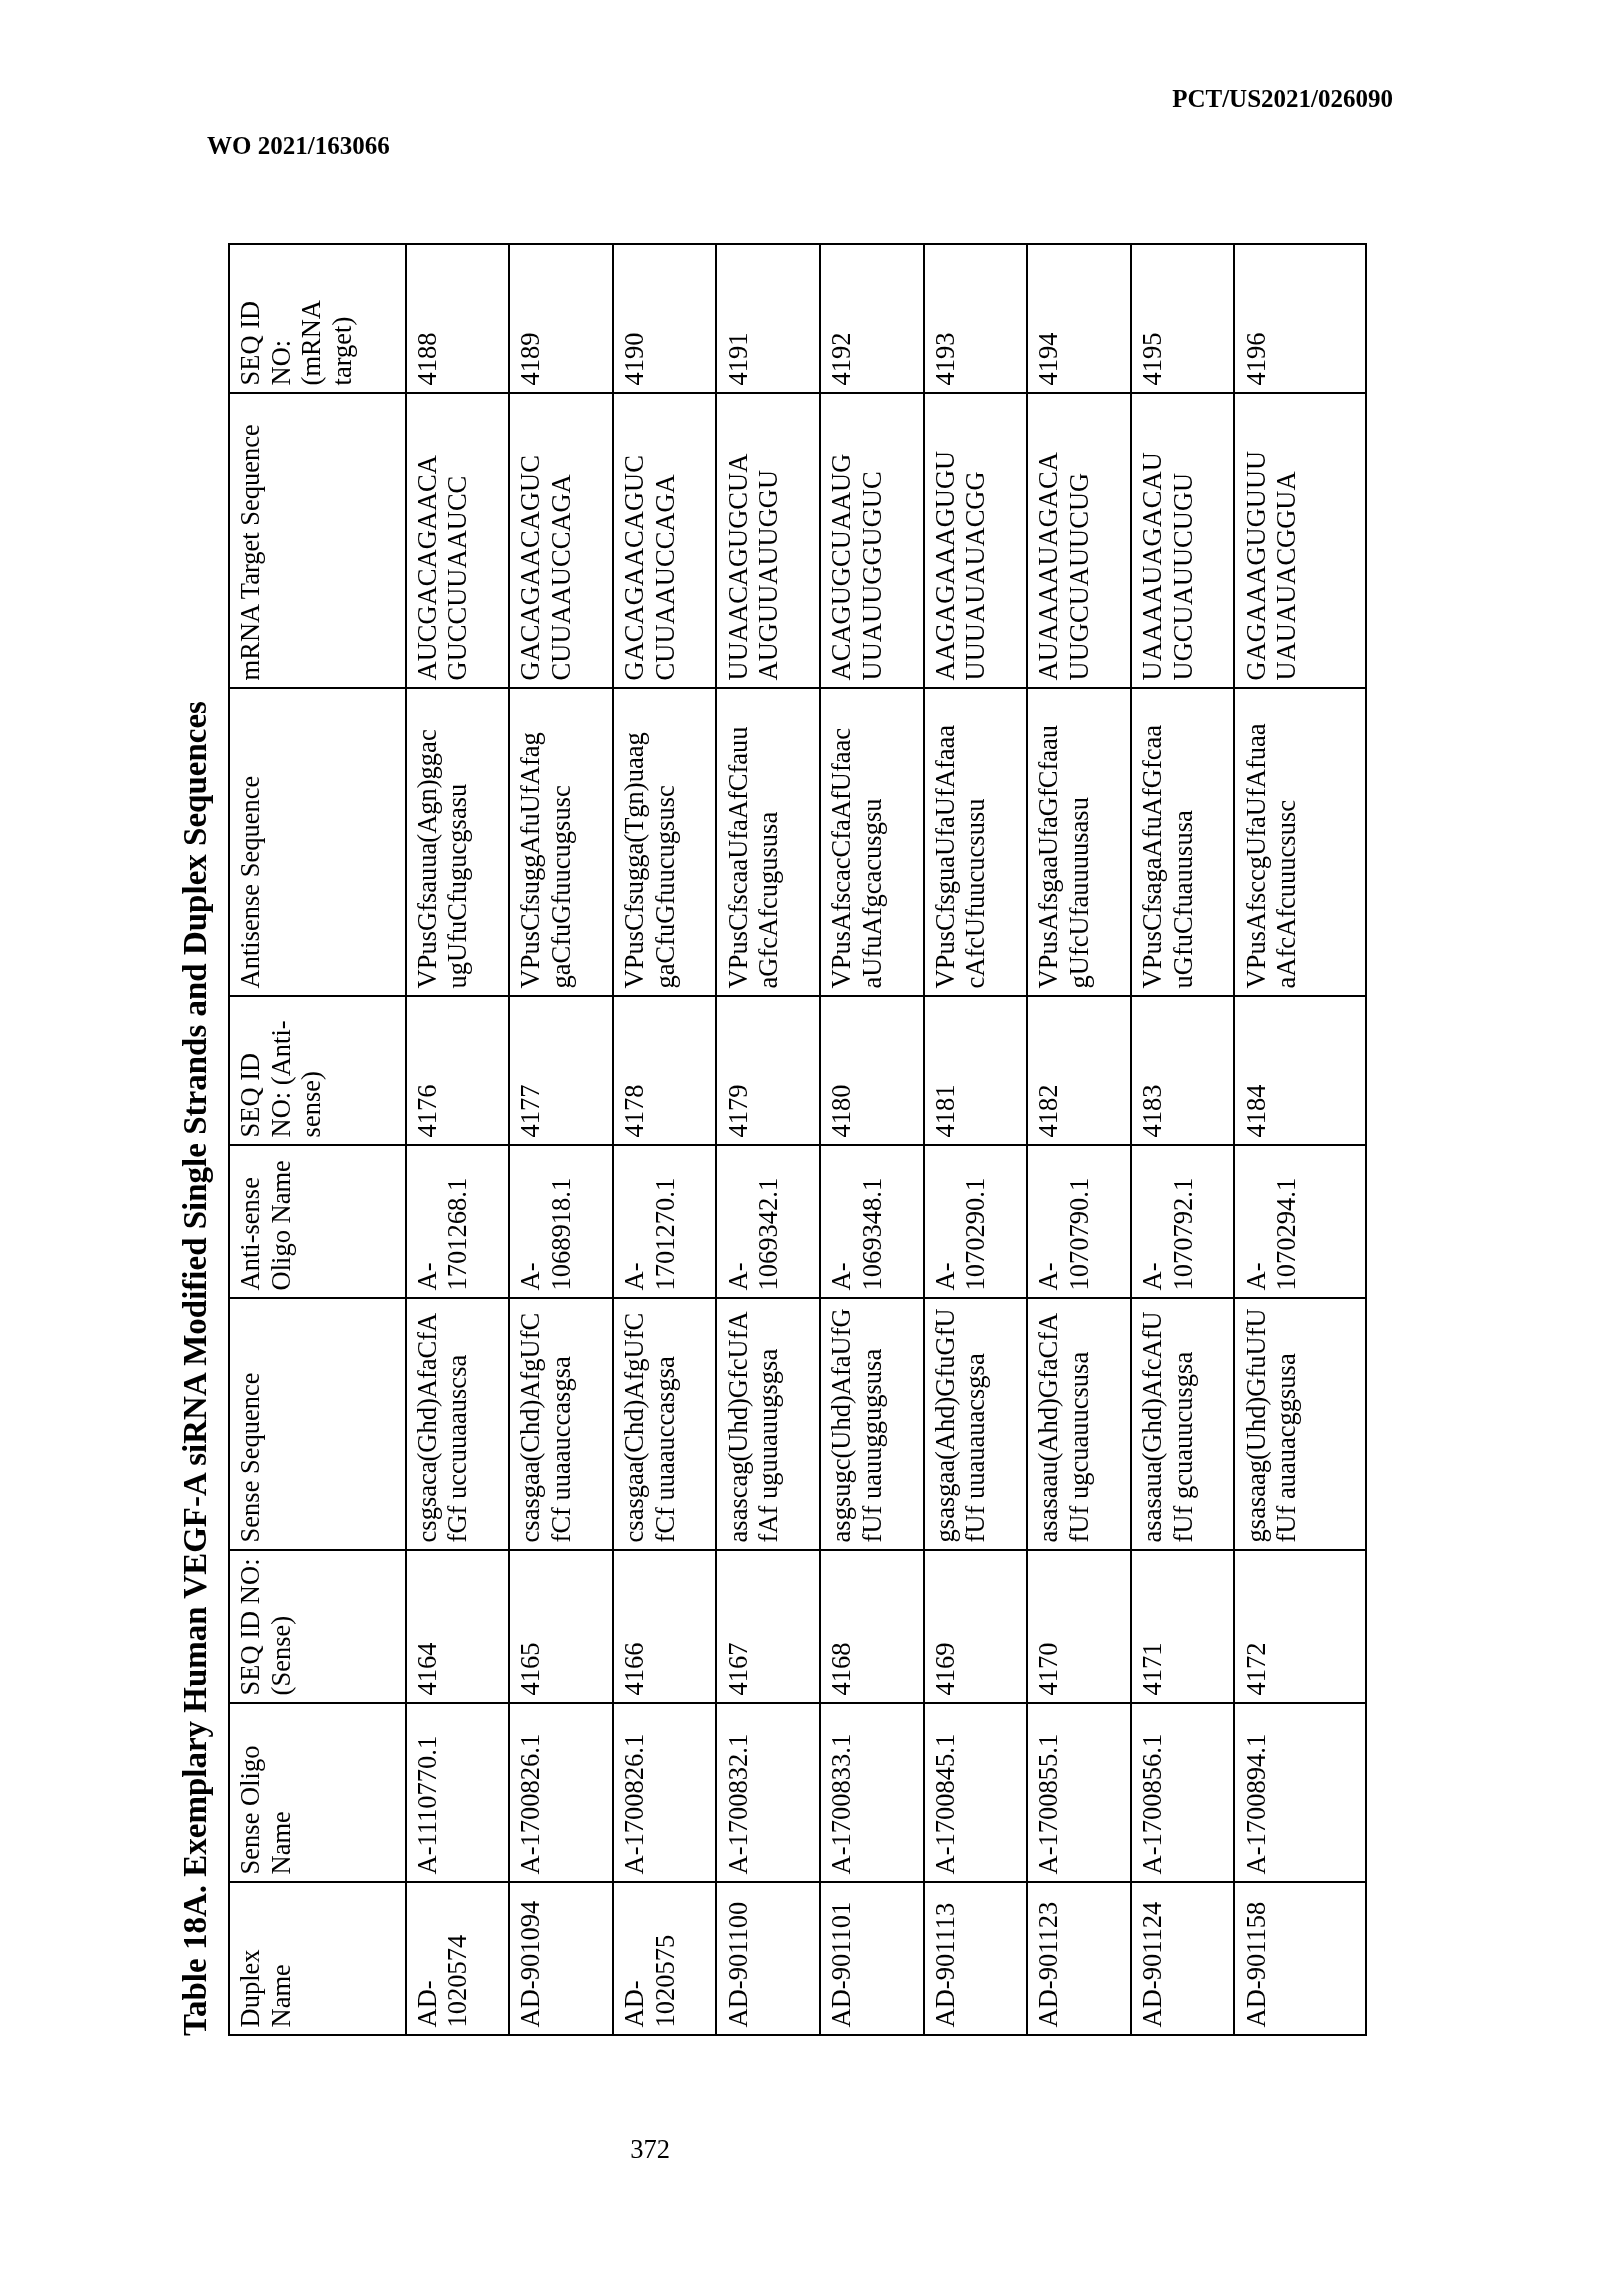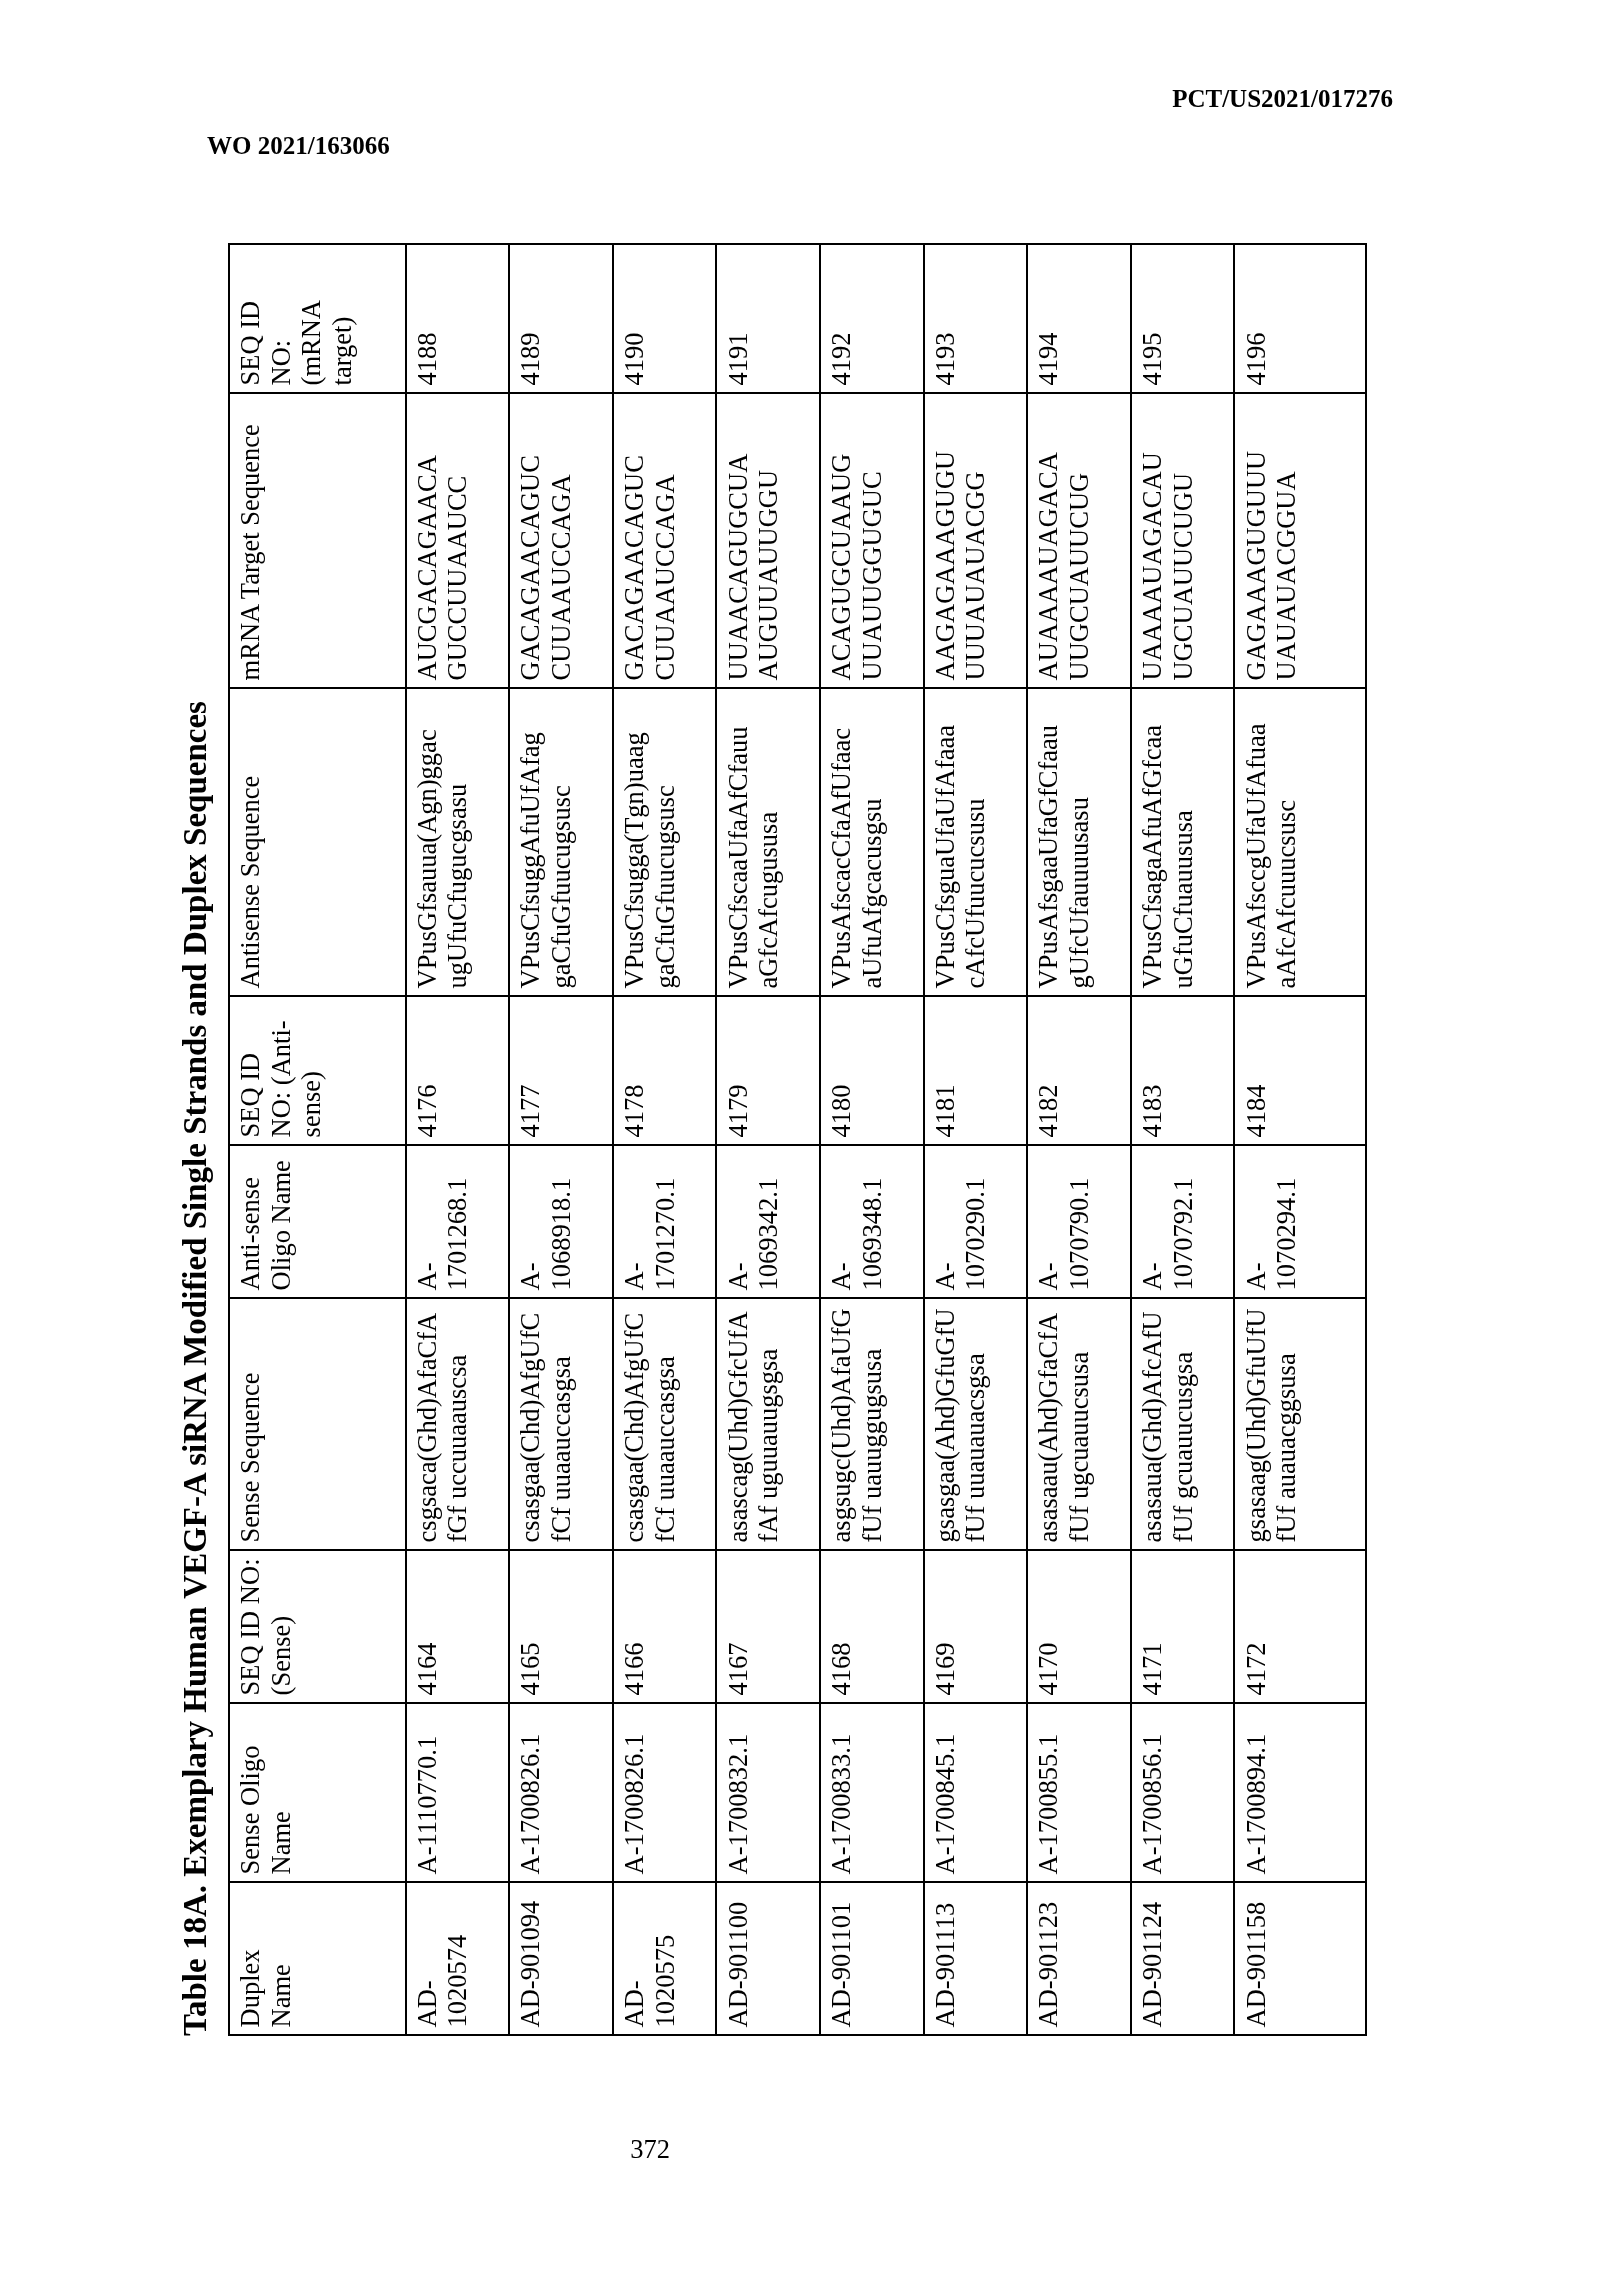--- a/index.html
+++ b/index.html
@@ -24,21 +24,21 @@
   td, th { border: 2px solid #000; vertical-align: top; text-align: left; font-weight: normal;
            font-size: 26.5px; line-height: 30.5px; padding: 5.3px 6.6px; overflow: hidden; word-wrap: break-word; }
   thead th { height: 164px; }
   tbody td { height: 91px; }
   tbody tr:last-child td { height: 119px; }
 </style>
 </head>
 <body>
 
 <div class="hdr hdr-left">WO 2021/163066</div>
-<div class="hdr hdr-right">PCT/US2021/017276</div>
+<div class="hdr hdr-right">PCT/US2021/026090</div>
 
 <div class="rot">
   <div class="title">Table 18A. Exemplary Human VEGF-A siRNA Modified Single Strands and Duplex Sequences</div>
   <table>
     <colgroup>
       <col style="width:153px">
         <col style="width:179px">
         <col style="width:153px">
         <col style="width:252px">
       <col style="width:153px">

